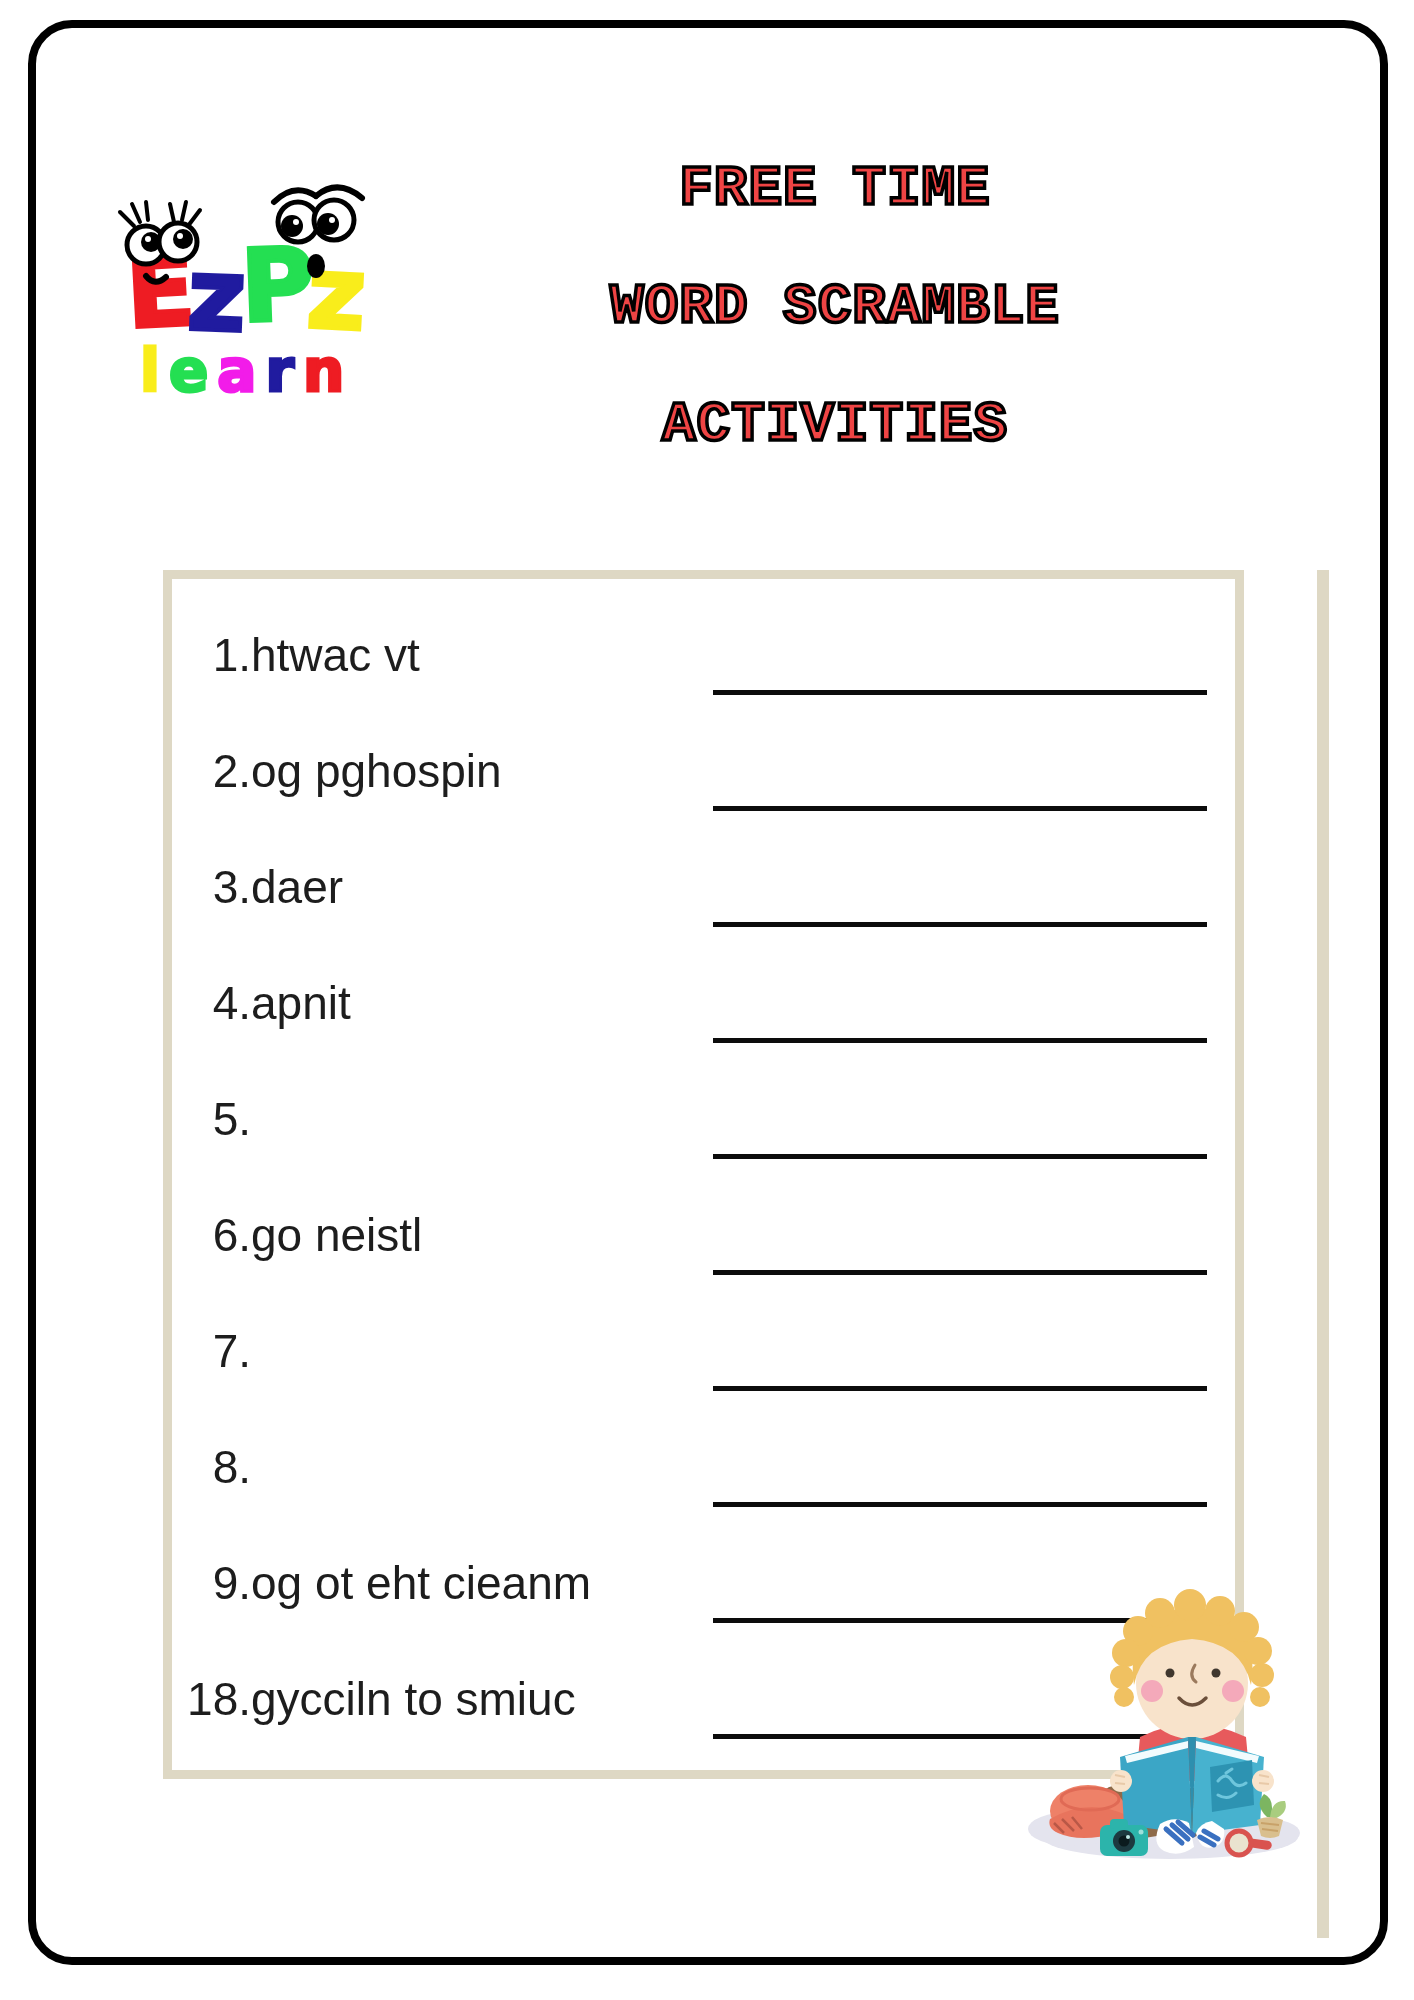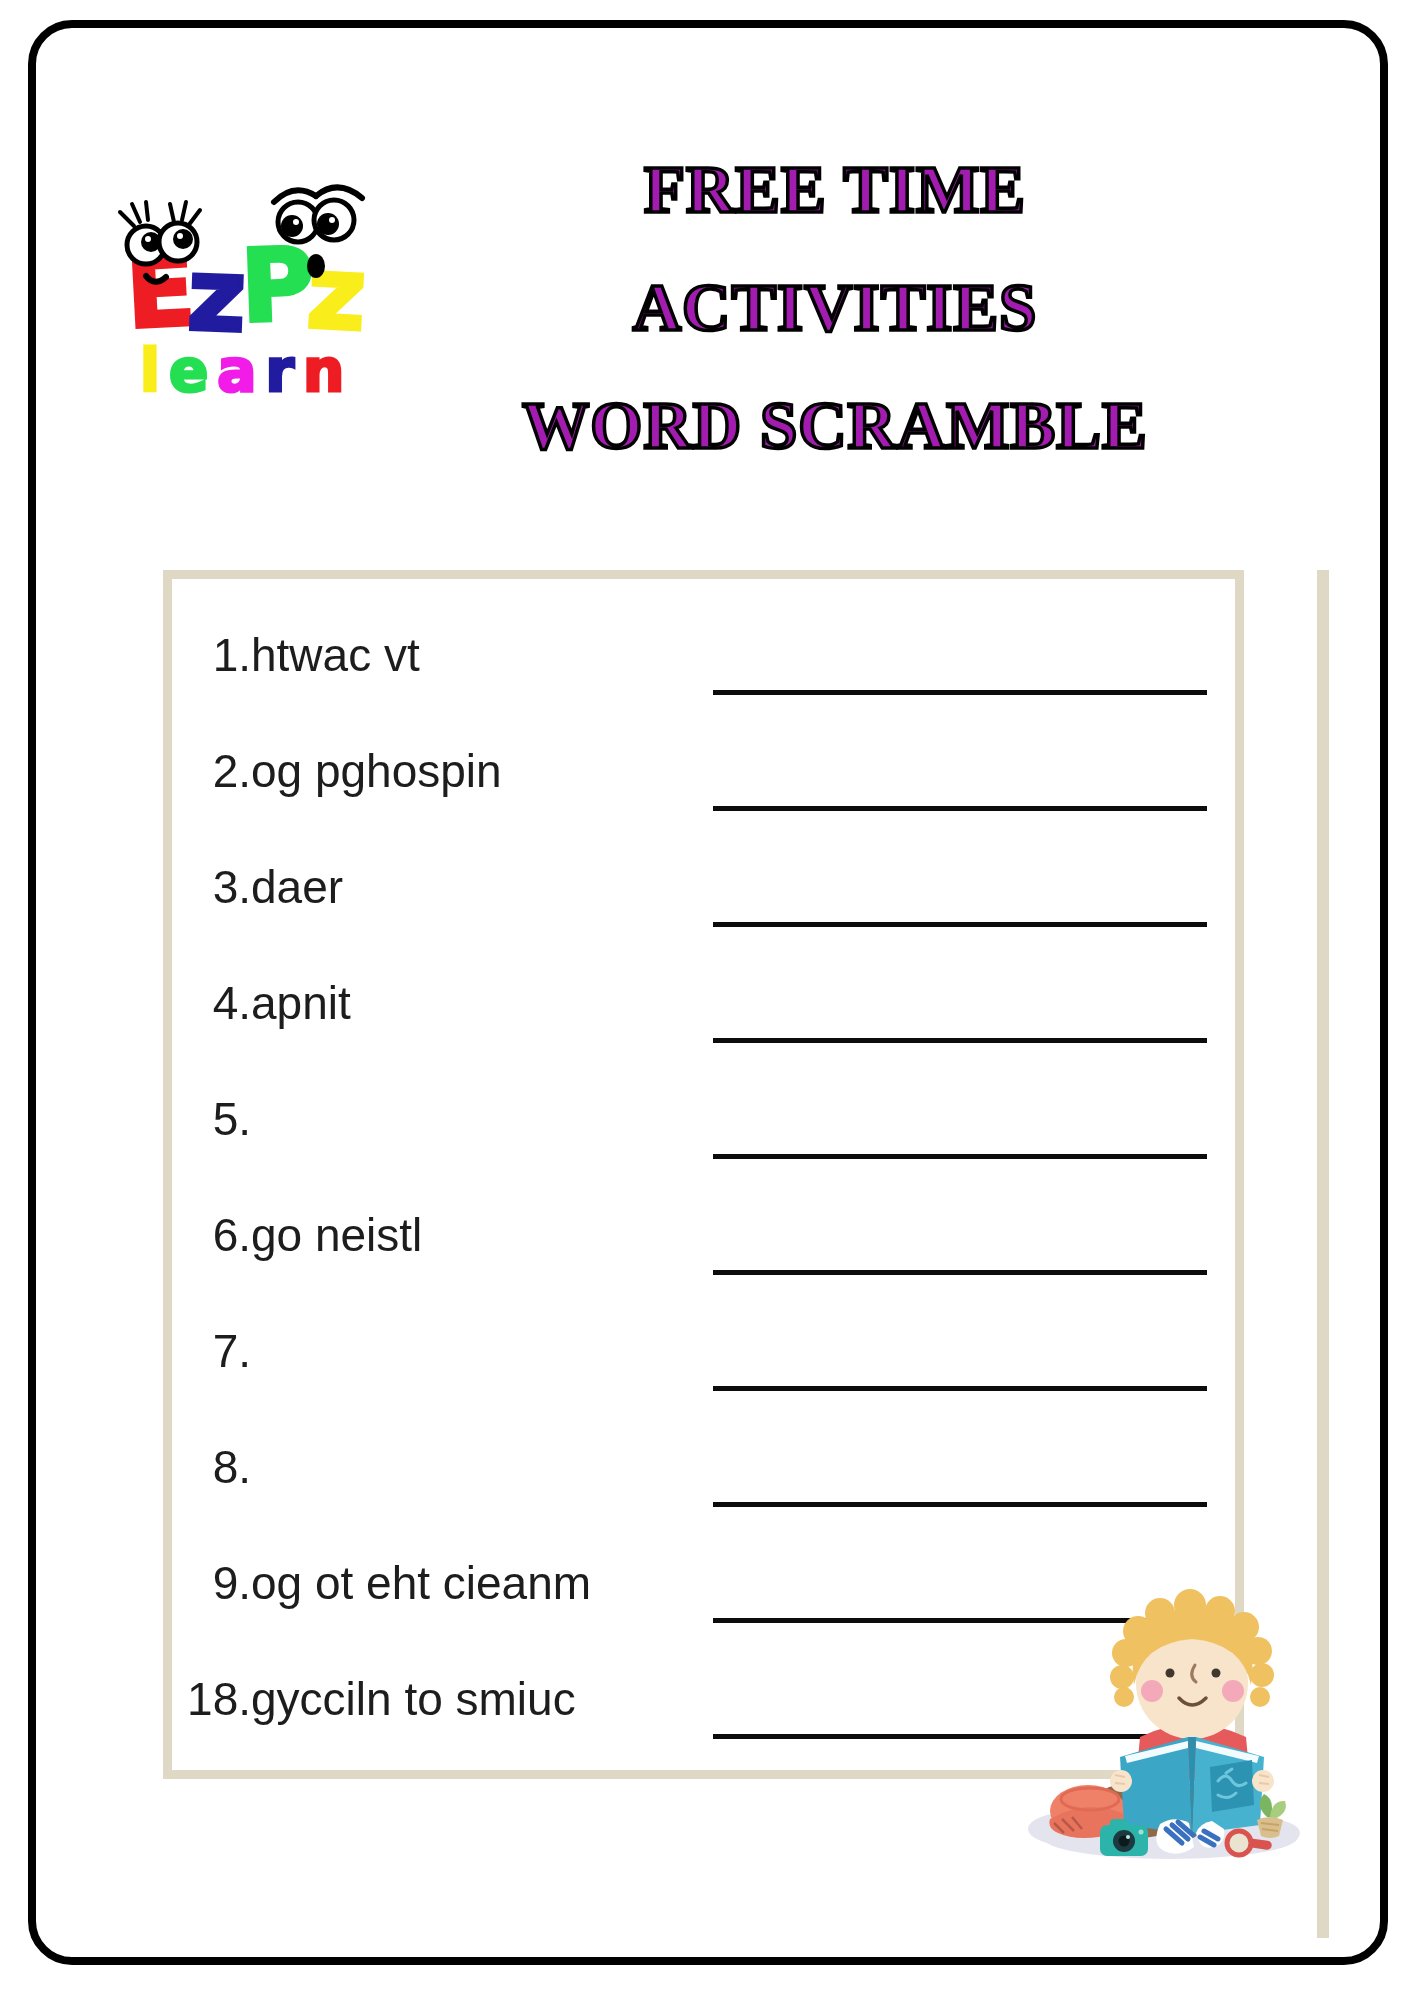--- a/index.html
+++ b/index.html
@@ -22,22 +22,22 @@
   .logo-bottom{position:absolute;left:22px;top:150px;display:flex;
         font-family:"DejaVu Sans",sans-serif;font-weight:bold;font-size:58px;line-height:1;
         letter-spacing:9px;}
   .logo-bottom .lb{-webkit-text-stroke:3px currentColor;}
   .eyes{position:absolute;}
   .eyes-girl{left:-6px;top:-2px;}
   .eyes-boy{left:146px;top:-16px;}
 
   
   .title{position:absolute;left:395px;top:130px;width:880px;margin:0;text-align:center;
-        font-family:Liberation Serif, serif;font-weight:bold;color:#a21caf;
-        font-size:67px;letter-spacing:1px;-webkit-text-stroke:3.5px #000;}
+        font-family:Liberation Mono, monospace;font-weight:bold;color:#ef4444;
+        font-size:56px;letter-spacing:1px;-webkit-text-stroke:3.5px #000;}
   .title div{line-height:118px;white-space:nowrap;}
 
   
   .box{position:absolute;left:163px;top:570px;width:1063px;height:1191px;
         border:9px solid #ded8c4;background:#fff;}
   .box ol{list-style:none;margin:0;padding:18px 0 0 0;}
   .item{position:relative;height:116px;display:flex;align-items:center;
         font-size:46px;color:#1d1d1d;}
   .num{flex:none;width:79px;text-align:right;}
   .word{white-space:nowrap;}
@@ -94,22 +94,22 @@
         <span class="lb" style="color: rgb(249, 237, 27);">l</span>
         <span class="lb" style="color: rgb(36, 223, 82);">e</span>
         <span class="lb" style="color: rgb(242, 28, 233);">a</span>
         <span class="lb" style="color: rgb(32, 27, 159);">r</span>
         <span class="lb" style="color: rgb(238, 28, 35);">n</span>
       </div>
   </div>
 
   <h1 class="title">
     <div>FREE TIME</div>
+    <div>WORD SCRAMBLE</div>
     <div>ACTIVITIES</div>
-    <div>WORD SCRAMBLE</div>
   </h1>
 
   <div class="box">
     <ol id="itemList">
         <li class="item">
           <span class="num">1.</span>
           <span class="word">htwac vt</span>
           <span class="blank"></span>
         </li>
         <li class="item">

